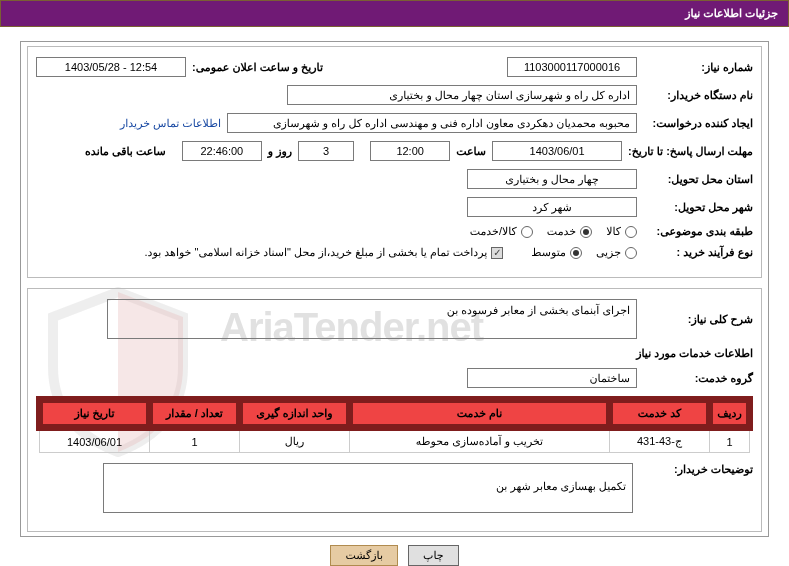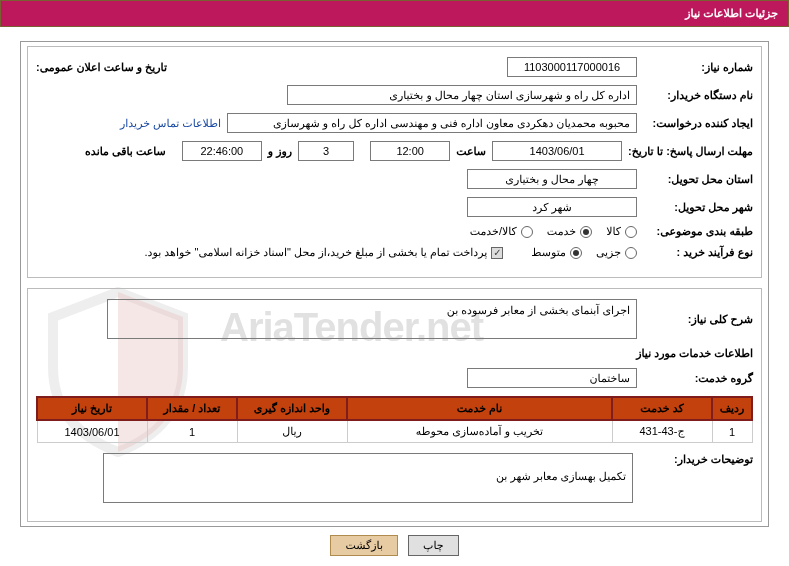--- a/index.html
+++ b/index.html
@@ -10,21 +10,21 @@
   direction: rtl;
   width: 789px;
   height: 566px;
   position: relative;
 }
 .page-wrap {
   width: 789px;
   position: relative;
 }
 .title-bar {
-  background: #be185d;
+  background: #701a75;
   color: #fff;
   font-weight: bold;
   padding: 6px 10px;
   border: 1px solid #7a5f33;
 }
 .main-panel {
   border: 1px solid #999;
   margin: 14px 20px 0 20px;
   padding: 4px 6px 4px 6px;
 }
@@ -82,22 +82,22 @@
   padding: 4px 6px;
   text-align: right;
 }
 .section-label {
   font-weight: bold;
   margin: 6px 0 8px 0;
   display: block;
 }
 .table { width: 100%; border-collapse: collapse; border: 1px solid #999; }
 .table th {
-  background: #c2410c;
-  border: 2px solid #7f1d1d;
+  background: #ef4444;
+  border: 7px solid #7f1d1d;
   padding: 4px;
   font-size: 11px;
 }
 .table td {
   border: 1px solid #ccc;
   padding: 4px;
   text-align: center;
 }
 .textarea-box {
   border: 1px solid #7a7a7a;
@@ -158,20 +158,21 @@
         <path d="M75 5 L140 30 L140 80 Q140 140 75 165 Q10 140 10 80 L10 30 Z" fill="none" stroke="#d0d0d0" stroke-width="10"></path>
         <path d="M75 5 L140 30 L140 80 Q140 140 75 165 L75 5 Z" fill="#b63a3a" opacity="0.35"></path>
       </svg>
       <div class="wm-text">AriaTender.net</div>
 
       <div class="row">
         <span class="lbl">شماره نیاز:</span>
         <span class="field field-mid">1103000117000016</span>
         <span style="flex:1"></span>
         <span class="inline-label">تاریخ و ساعت اعلان عمومی:</span>
+        <span class="field field-datetime">1403/05/28 - 12:54</span>
       </div>
 
       <div class="row">
         <span class="lbl">نام دستگاه خریدار:</span>
         <span class="field field-wide">اداره کل راه و شهرسازی استان چهار محال و بختیاری</span>
       </div>
 
       <div class="row">
         <span class="lbl">ایجاد کننده درخواست:</span>
         <span class="field" style="width:410px;justify-content:flex-start">محبوبه محمدیان دهکردی معاون اداره فنی و مهندسی اداره کل راه و شهرسازی</span>

